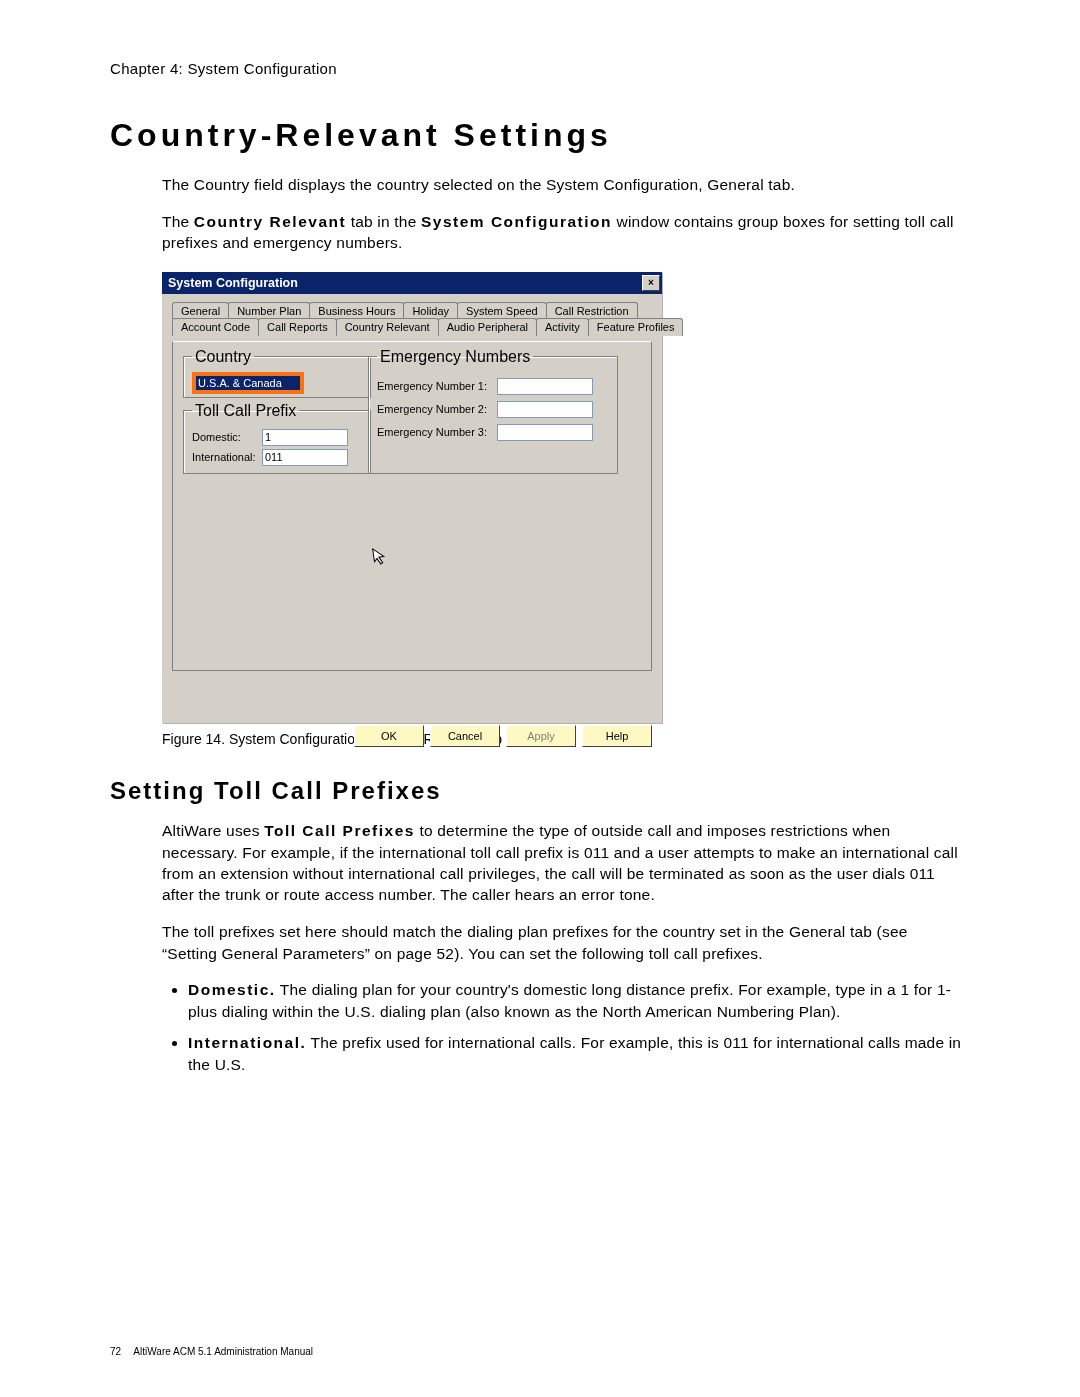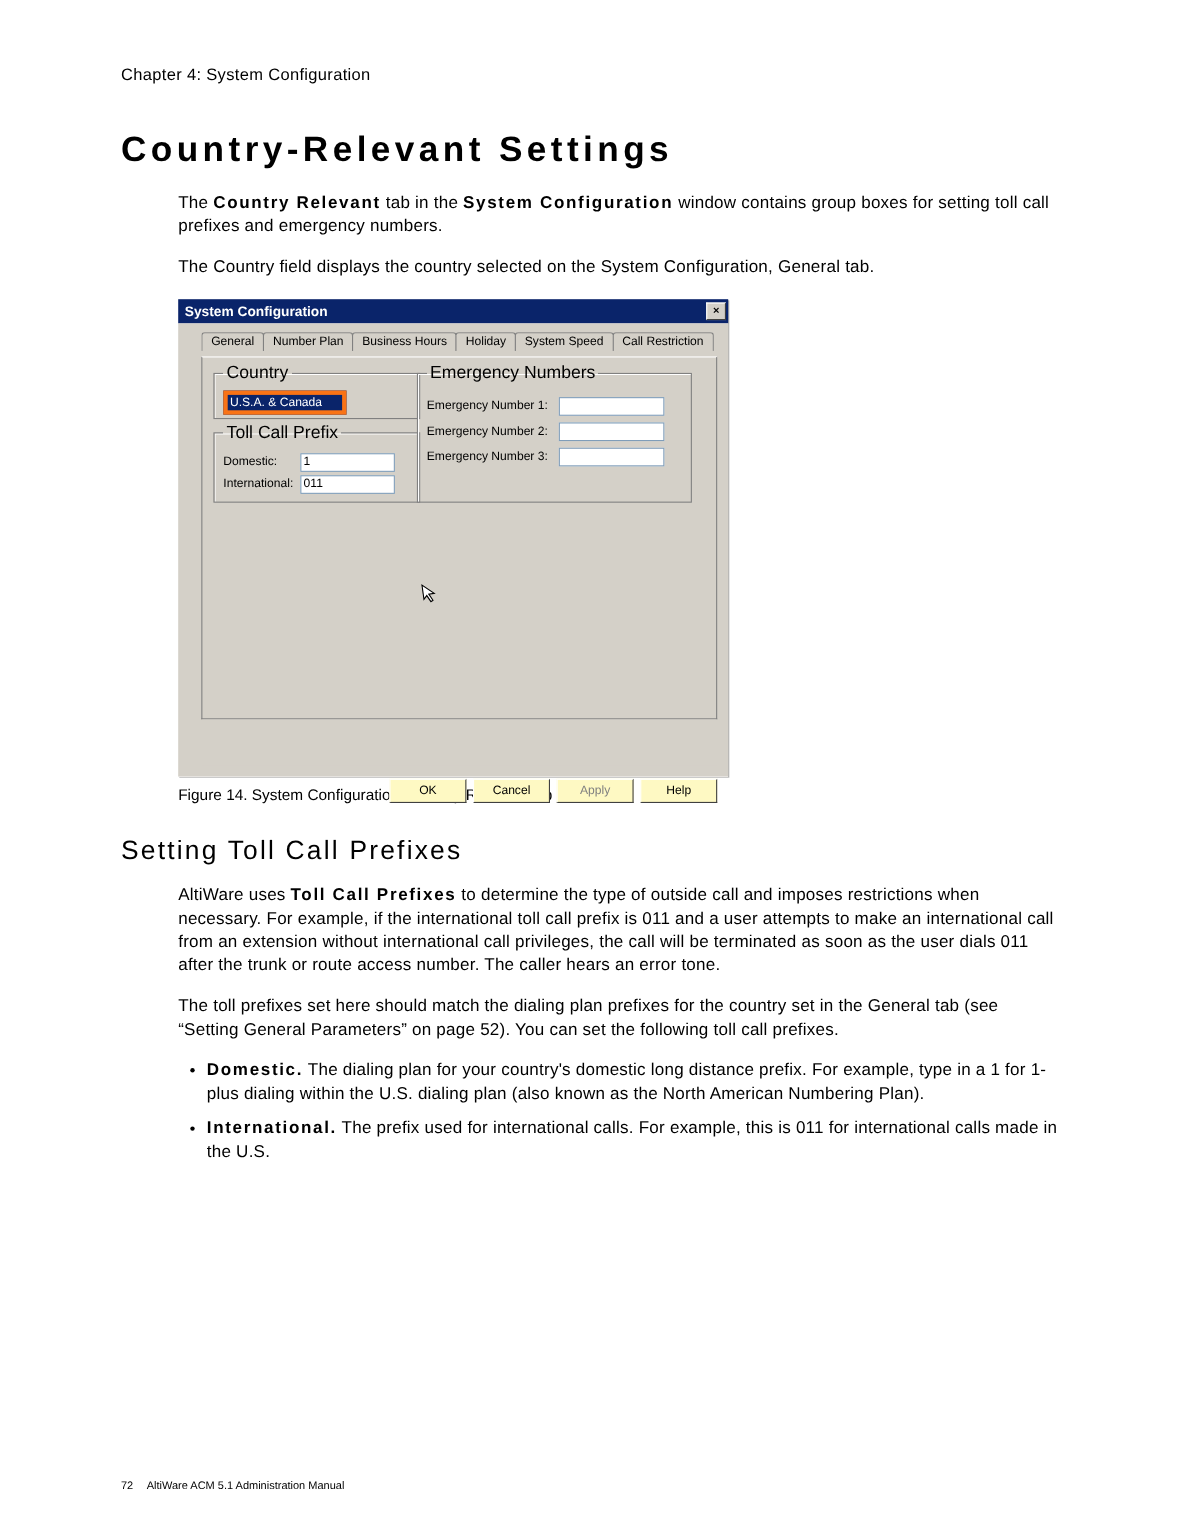--- a/index.html
+++ b/index.html
@@ -40,21 +40,21 @@
   .emph { letter-spacing: 1.5px; font-weight: bold; }
   .figure-caption {
     text-align: left;
     margin-left: 52px;
     font-size: 14px;
     margin-top: 8px;
   }
   h2.subsection {
     font-size: 24px;
     letter-spacing: 2px;
-    font-weight: normal;
+    font-weight: bold;
     margin: 30px 0 4px 0;
   }
   .body-text ul { margin: 6px 0 0 26px; padding: 0; }
   .body-text ul li { margin-bottom: 10px; }
 
   
   .dialog-wrap {
     margin: 18px 0 8px 52px;
     width: 500px;
     font-family: Tahoma, Arial, sans-serif;
@@ -83,21 +83,21 @@
     justify-content: center;
     font-family: Arial, sans-serif;
     color: #000;
     font-size: 10px;
     font-weight: bold;
     line-height: 1;
     cursor: default;
   }
   .dialog-body {
     background: #d4d0c8;
-    padding: 8px 10px 10px 21px;
+    padding: 8px 10px 10px 10px;
   }
   
   .tab-rows { margin-bottom: 6px; }
   .tab-row { display: flex; }
   .tab {
     border: 1px solid #808080;
     border-bottom: none;
     background: #d4d0c8;
     border-top-left-radius: 3px;
     border-top-right-radius: 3px;
@@ -213,43 +213,51 @@
 </head>
 <body>
 
 <div class="page">
 
   <div class="chapter-line">Chapter 4:  System Configuration</div>
 
   <h1 class="section-title">Country-Relevant Settings</h1>
 
   <div class="body-text">
+    <p>The Country field displays the country selected on the System Configuration, General tab.</p>
     <p>
       <span>The </span><span class="emph">Country Relevant</span><span> tab in the </span><span class="emph">System Configuration</span><span> window contains group boxes for setting toll call prefixes and emergency numbers.</span>
     </p>
-    <p>The Country field displays the country selected on the System Configuration, General tab.</p>
   </div>
 
   <div class="dialog-wrap">
     <div class="titlebar">
       <span>System Configuration</span>
       <span class="close-btn">
         <span>×</span>
       </span>
     </div>
     <div class="dialog-body">
       <div class="tab-rows">
         <div class="tab-row">
           <div class="tab">General</div>
           <div class="tab">Number Plan</div>
           <div class="tab">Business Hours</div>
           <div class="tab">Holiday</div>
           <div class="tab">System Speed</div>
           <div class="tab">Call Restriction</div>
         </div>
+        <div class="tab-row second">
+          <div class="tab">Account Code</div>
+          <div class="tab">Call Reports</div>
+          <div class="tab active">Country Relevant</div>
+          <div class="tab">Audio Peripheral</div>
+          <div class="tab">Activity</div>
+          <div class="tab">Feature Profiles</div>
+        </div>
       </div>
 
       <div class="tab-page">
 
         <fieldset class="group country-group">
           <legend>Country</legend>
           <span class="sel">U.S.A. &amp; Canada</span>
         </fieldset>
 
         <fieldset class="group toll-group">

